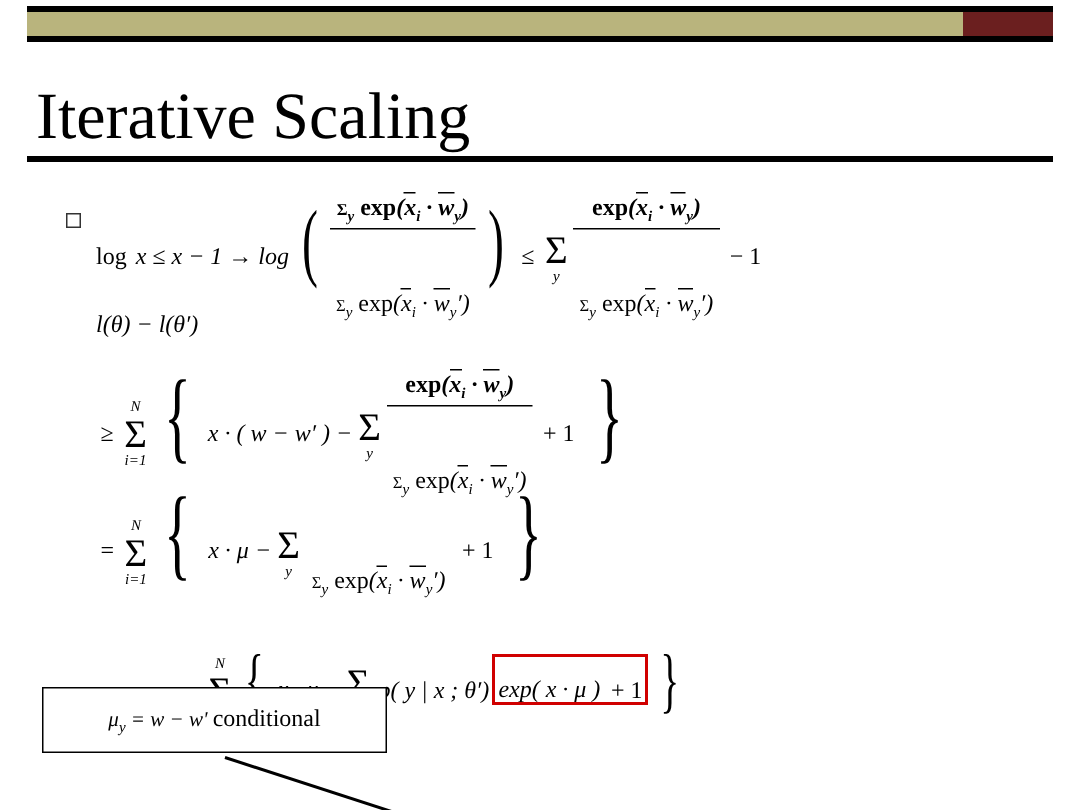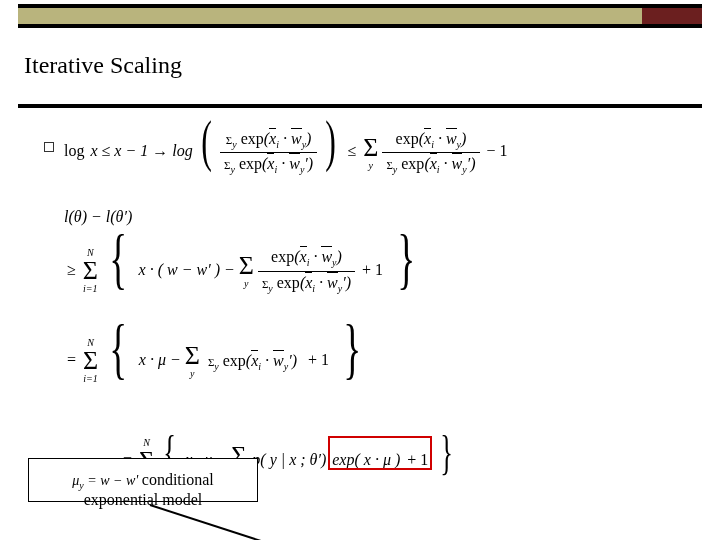--- a/index.html
+++ b/index.html
@@ -24,21 +24,21 @@
     top: 0; left: 0; width: 720px; height: 34px;
   }
   .topbar .bar1 { position:absolute; top:4px; left:18px; width:684px; height:4px; background:#000; }
   .topbar .khaki { position:absolute; top:8px; left:18px; width:684px; height:16px; background:#b9b47d; }
   .topbar .accent { position:absolute; top:8px; right:18px; width:60px; height:16px; background:#6b1f1f; }
   .topbar .bar2 { position:absolute; top:24px; left:18px; width:684px; height:4px; background:#000; }
 
   .title {
     position: absolute;
     top: 52px; left: 24px;
-    font-size: 24px;
+    font-size: 44px;
     font-weight: normal;
   }
   .title-rule {
     position:absolute;
     top: 104px; left: 18px; width: 684px; height: 4px; background:#000;
   }
 
   .content {
     position:absolute;
     top: 108px; left: 0; width: 720px; height: 420px;
@@ -69,22 +69,22 @@
     display:inline-block;
     transform: scaleX(0.55);
     position: relative;
   }
   .frac {
     display:inline-block;
     text-align:center;
     vertical-align: middle;
     font-style: italic;
   }
-  .frac .num { display:block; padding: 0 4px 2px 4px; border-bottom: 1px solid #000; }
-  .frac .den { display:block; padding: 2px 4px 0 4px; }
+  .frac .num { display:block; padding: 0 4px 2px 4px; border-bottom: 1px solid #000; font-weight: bold; }
+  .frac .den { display:block; padding: 2px 4px 0 4px; margin-top: 39px; }
   .sum {
     display:inline-block;
     font-style: normal;
     font-size: 26px;
     line-height: 1;
     vertical-align: middle;
     position:relative;
   }
   .sum .limits { display:block; font-size:10px; font-style: italic; text-align:center; line-height:1; }
   .small { font-size: 11px; }
@@ -240,21 +240,20 @@
       <span class="big-brace" style="top:4px; font-size:48px;">}</span>
     </div>
 
     <div class="red-box" style="left:328px; top:328px; width:100px; height:30px;"></div>
 
     <div class="callout">
       <span class="mu-eq">
         <span>μ</span><span class="sub">y</span>
         <span> = w  − w' </span>
       </span><span class="roman">conditional</span><br>
-      <span class="roman">exponential model</span>
     </div>
 
     <svg class="arrow-svg" viewBox="0 0 230 80">
       <defs>
         <marker id="ah" markerWidth="10" markerHeight="10" refX="8" refY="3" orient="auto">
           <path d="M0,0 L0,6 L9,3 z" fill="#000"></path>
         </marker>
       </defs>
       <line x1="5" y1="5" x2="190" y2="65" stroke="#000" stroke-width="2" marker-end="url(#ah)"></line>
     </svg>

